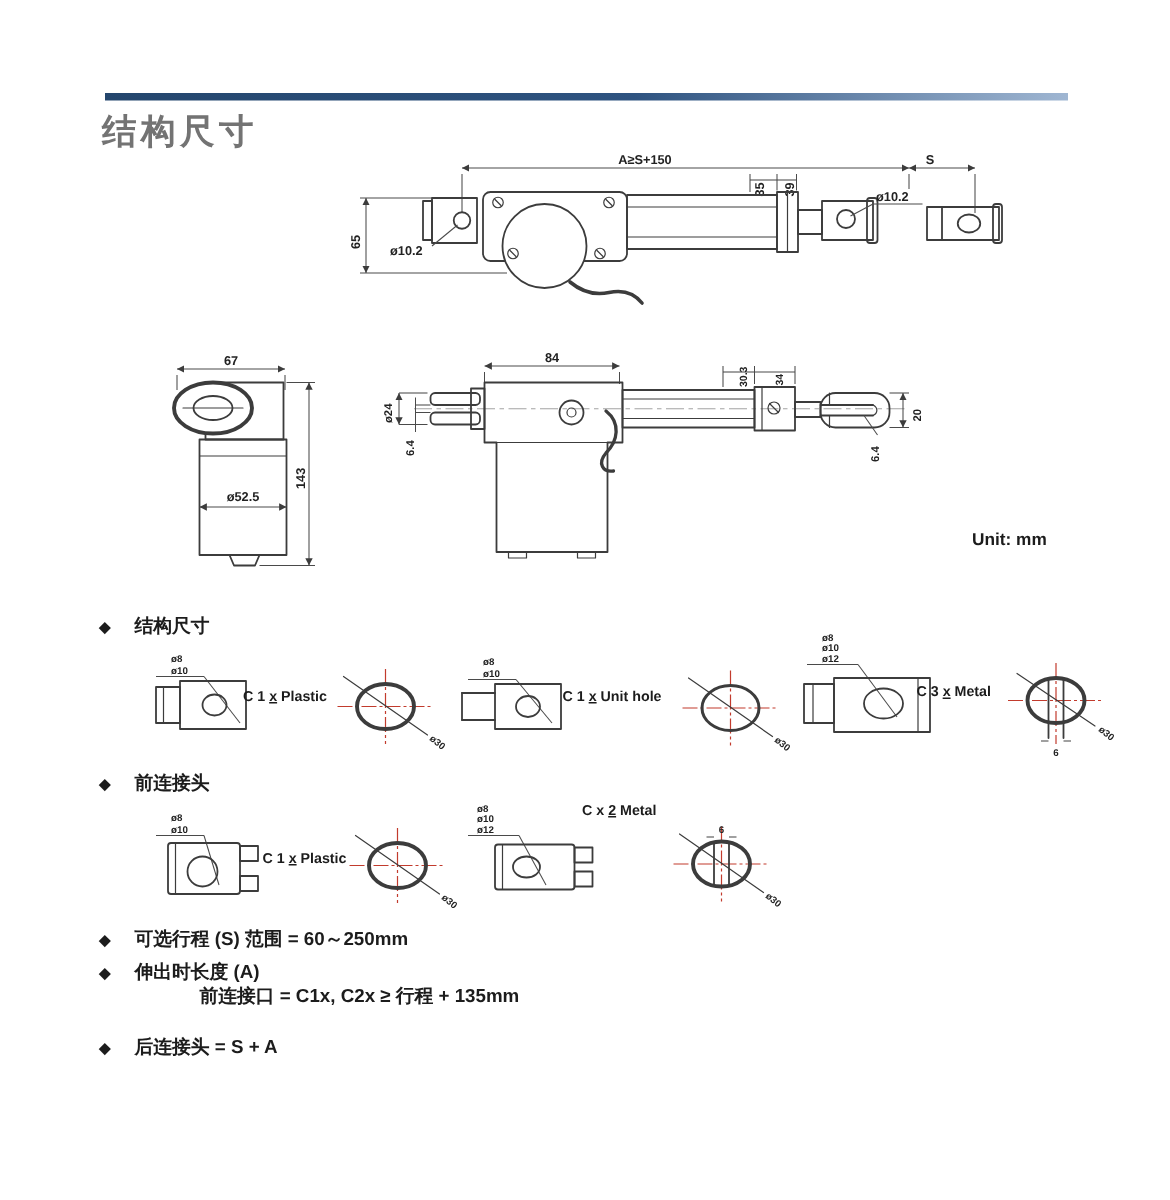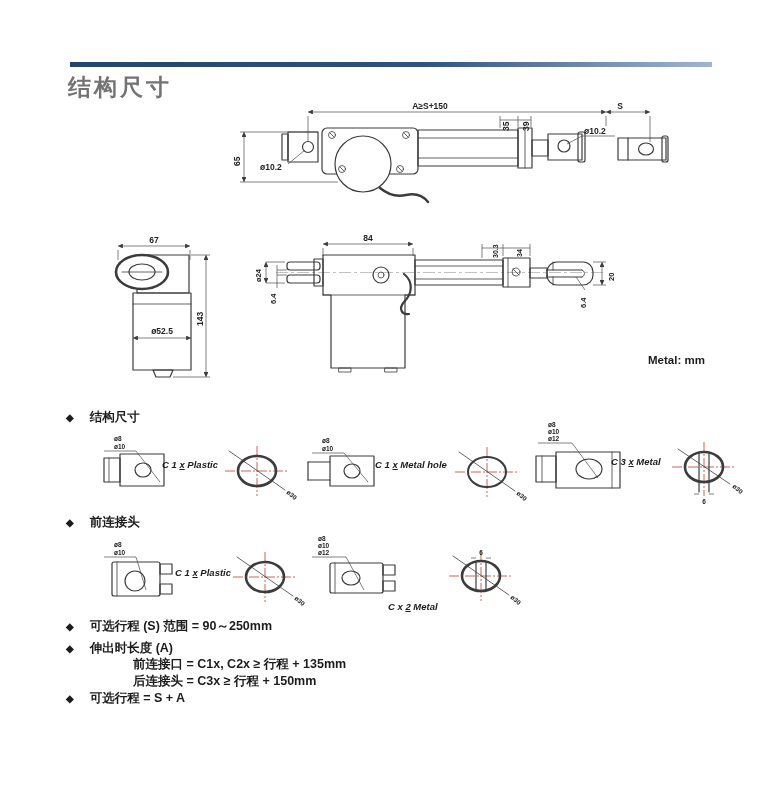--- a/index.html
+++ b/index.html
@@ -16,21 +16,21 @@
   .thk{stroke-width:2.6;}
   .thin{stroke-width:0.8;}
   .dim{fill:none;stroke:#4a4a4a;stroke-width:0.7;}
   .cl{fill:none;stroke:#999;stroke-width:0.6;stroke-dasharray:12 3 3 3;}
   text.dt{fill:#222;font-size:8.5px;font-weight:bold;}
   text.ct{fill:#222;font-size:6.5px;font-weight:bold;}
   .sec-head{position:absolute;left:66px;display:flex;gap:16px;align-items:baseline;font-size:12.5px;font-weight:bold;}
   .note{position:absolute;left:66px;display:flex;gap:16px;align-items:baseline;font-size:12.5px;font-weight:bold;}
   .sub{position:absolute;left:133px;font-size:12.5px;font-weight:bold;}
   .bullet{font-size:10px;}
-  .clabel{position:absolute;font-size:9.5px;font-weight:bold;white-space:pre;font-style:italic;}
+  .clabel{position:absolute;font-size:9.5px;font-weight:bold;white-space:pre;}
   .ul{text-decoration:underline;}
 </style>
 </head>
 <body>
 
 <div id="page">
 
   <svg width="0" height="0" style="position:absolute">
     <defs>
       <marker id="arR" viewBox="0 0 10 10" refX="10" refY="5" markerWidth="7" markerHeight="7" orient="0">
@@ -226,21 +226,21 @@
     <g>
       <line class="dim" x1="356" y1="30" x2="356" y2="53" marker-start="url(#arU)" marker-end="url(#arD)"></line>
       <line class="dim" x1="347" y1="30" x2="360" y2="30"></line>
       <line class="dim" x1="347" y1="53" x2="360" y2="53"></line>
       <text class="dt" style="font-size:7.5px" transform="translate(368,49) rotate(-90)">20</text>
       <line class="dim" x1="330" y1="45" x2="339" y2="58"></line>
       <text class="dt" style="font-size:7.5px" transform="translate(340,76) rotate(-90)">6.4</text>
     </g>
   </svg>
 
-  <div id="unit-label">Metal: mm</div>
+  <div id="unit-label">Unit: mm</div>
 
   <div class="sec-head" style="top:409px">
     <span class="bullet">◆</span>
     <span>结构尺寸</span>
   </div>
 
   <svg style="left:96px;top:432px" width="95" height="58" viewBox="0 0 95 58">
     <text class="ct" x="18" y="9">ø8</text>
     <text class="ct" x="18" y="17">ø10</text>
     <line class="dim" x1="8" y1="19" x2="40" y2="19"></line>
@@ -265,21 +265,21 @@
     <text class="ct" x="20" y="9">ø8</text>
     <text class="ct" x="20" y="17">ø10</text>
     <line class="dim" x1="10" y1="19" x2="42" y2="19"></line>
     <line class="dim" x1="42" y1="19" x2="66" y2="48"></line>
     <line class="out" x1="6" y1="28" x2="28" y2="28"></line>
     <line class="out" x1="6" y1="46" x2="28" y2="46"></line>
     <line class="out" x1="6" y1="28" x2="6" y2="46"></line>
     <rect class="out" x="28" y="22" width="44" height="30"></rect>
     <ellipse class="out" cx="50" cy="37" rx="8" ry="7"></ellipse>
   </svg>
-  <div class="clabel" style="left:375px;top:459px"><span>C 1 </span><span class="ul">x</span><span> Metal hole</span></div>
+  <div class="clabel" style="left:375px;top:459px"><span>C 1 </span><span class="ul">x</span><span> Unit hole</span></div>
   <svg style="left:453px;top:445px" width="82" height="60" viewBox="0 0 82 60">
     <g stroke="#c23b2d" stroke-width="0.8">
       <line x1="2" y1="27" x2="66" y2="27" stroke-dasharray="10 2 2 2"></line>
       <line x1="34" y1="2" x2="34" y2="52" stroke-dasharray="10 2 2 2"></line>
     </g>
     <ellipse class="out" style="stroke-width:2" cx="34" cy="27" rx="19" ry="15"></ellipse>
     <line class="out thin" x1="6" y1="7" x2="62" y2="46"></line>
     <text class="ct" transform="translate(63,49) rotate(40)">ø30</text>
   </svg>
 
@@ -343,44 +343,43 @@
     <text class="ct" x="10" y="16">ø10</text>
     <text class="ct" x="10" y="23">ø12</text>
     <line class="dim" x1="4" y1="25" x2="38" y2="25"></line>
     <line class="dim" x1="38" y1="25" x2="56" y2="58"></line>
     <rect class="out" x="22" y="31" width="53" height="30" rx="2"></rect>
     <line class="out thin" x1="27" y1="31" x2="27" y2="61"></line>
     <ellipse class="out" cx="43" cy="46" rx="9" ry="7"></ellipse>
     <rect class="out" x="75" y="33" width="12" height="10"></rect>
     <rect class="out" x="75" y="49" width="12" height="10"></rect>
   </svg>
-  <div class="clabel" style="left:388px;top:601px"><span>C x </span><span class="ul">2</span><span> Metal</span></div>
+  <div class="clabel" style="left:388px;top:535px"><span>C x </span><span class="ul">2</span><span> Metal</span></div>
   <svg style="left:447px;top:546px" width="82" height="60" viewBox="0 0 82 60">
     <g stroke="#c23b2d" stroke-width="0.8">
       <line x1="2" y1="30" x2="66" y2="30" stroke-dasharray="10 2 2 2"></line>
       <line x1="34" y1="5" x2="34" y2="55" stroke-dasharray="10 2 2 2"></line>
     </g>
     <ellipse class="out thk" cx="34" cy="30" rx="19" ry="15"></ellipse>
     <line class="out" x1="29" y1="16" x2="29" y2="44"></line>
     <line class="out" x1="39" y1="16" x2="39" y2="44"></line>
     <line class="dim" x1="29" y1="12" x2="24" y2="12"></line>
     <line class="dim" x1="39" y1="12" x2="44" y2="12"></line>
     <text class="ct" x="34" y="9" text-anchor="middle">6</text>
     <line class="out thin" x1="6" y1="10" x2="62" y2="49"></line>
     <text class="ct" transform="translate(63,52) rotate(40)">ø30</text>
   </svg>
 
   <div class="note" style="top:618px">
     <span class="bullet">◆</span>
-    <span>可选行程 (S) 范围 = 90～250mm</span>
+    <span>可选行程 (S) 范围 = 60～250mm</span>
   </div>
   <div class="note" style="top:640px">
     <span class="bullet">◆</span>
     <span>伸出时长度 (A)</span>
   </div>
   <div class="sub" style="top:656px">前连接口 = C1x, C2x ≥ 行程 + 135mm</div>
-  <div class="sub" style="top:673px">后连接头 = C3x ≥ 行程 + 150mm</div>
   <div class="note" style="top:690px">
     <span class="bullet">◆</span>
-    <span>可选行程 = S + A</span>
+    <span>后连接头 = S + A</span>
   </div>
 
 </div>
 
 </body></html>

